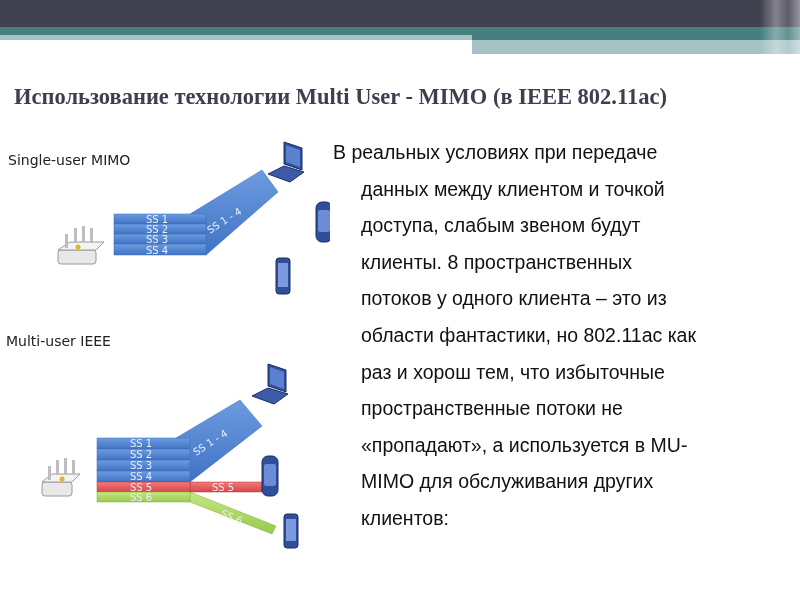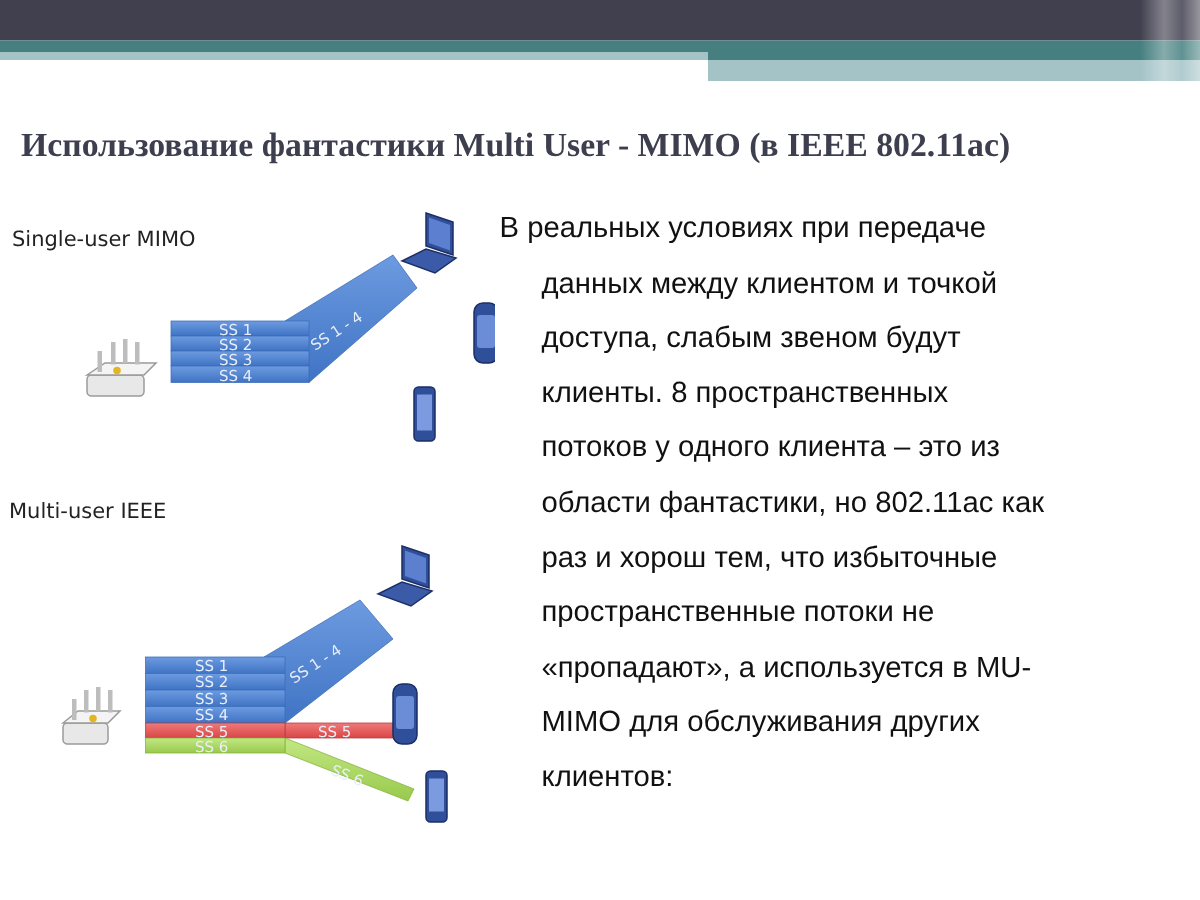--- a/index.html
+++ b/index.html
@@ -21,21 +21,21 @@
 </head>
 <body>
 
 <div class="topbar"></div>
 <div class="teal-band-left"></div>
 <div class="light-band-left"></div>
 <div class="teal-band-right"></div>
 <div class="light-band-right"></div>
 <div class="edge-fade"></div>
 
-<div class="title">Использование фантастики Multi User - MIMO (в IEEE 802.11ac)</div>
+<div class="title">Использование технологии Multi User - MIMO (в IEEE 802.11ac)</div>
 
 <div class="diagram">
   <div class="diagram-label" style="left:8px; top:22px;">Single-user MIMO</div>
   <div class="diagram-label" style="left:6px; top:203px;">Multi-user IEEE</div>
 
   <svg width="330" height="420" viewBox="0 0 330 420" style="position:absolute;left:0;top:0;">
     <defs>
       <linearGradient id="gBlue" x1="0" y1="0" x2="0" y2="1">
         <stop offset="0" stop-color="#6d9be0"></stop>
         <stop offset="1" stop-color="#3f73c4"></stop>

